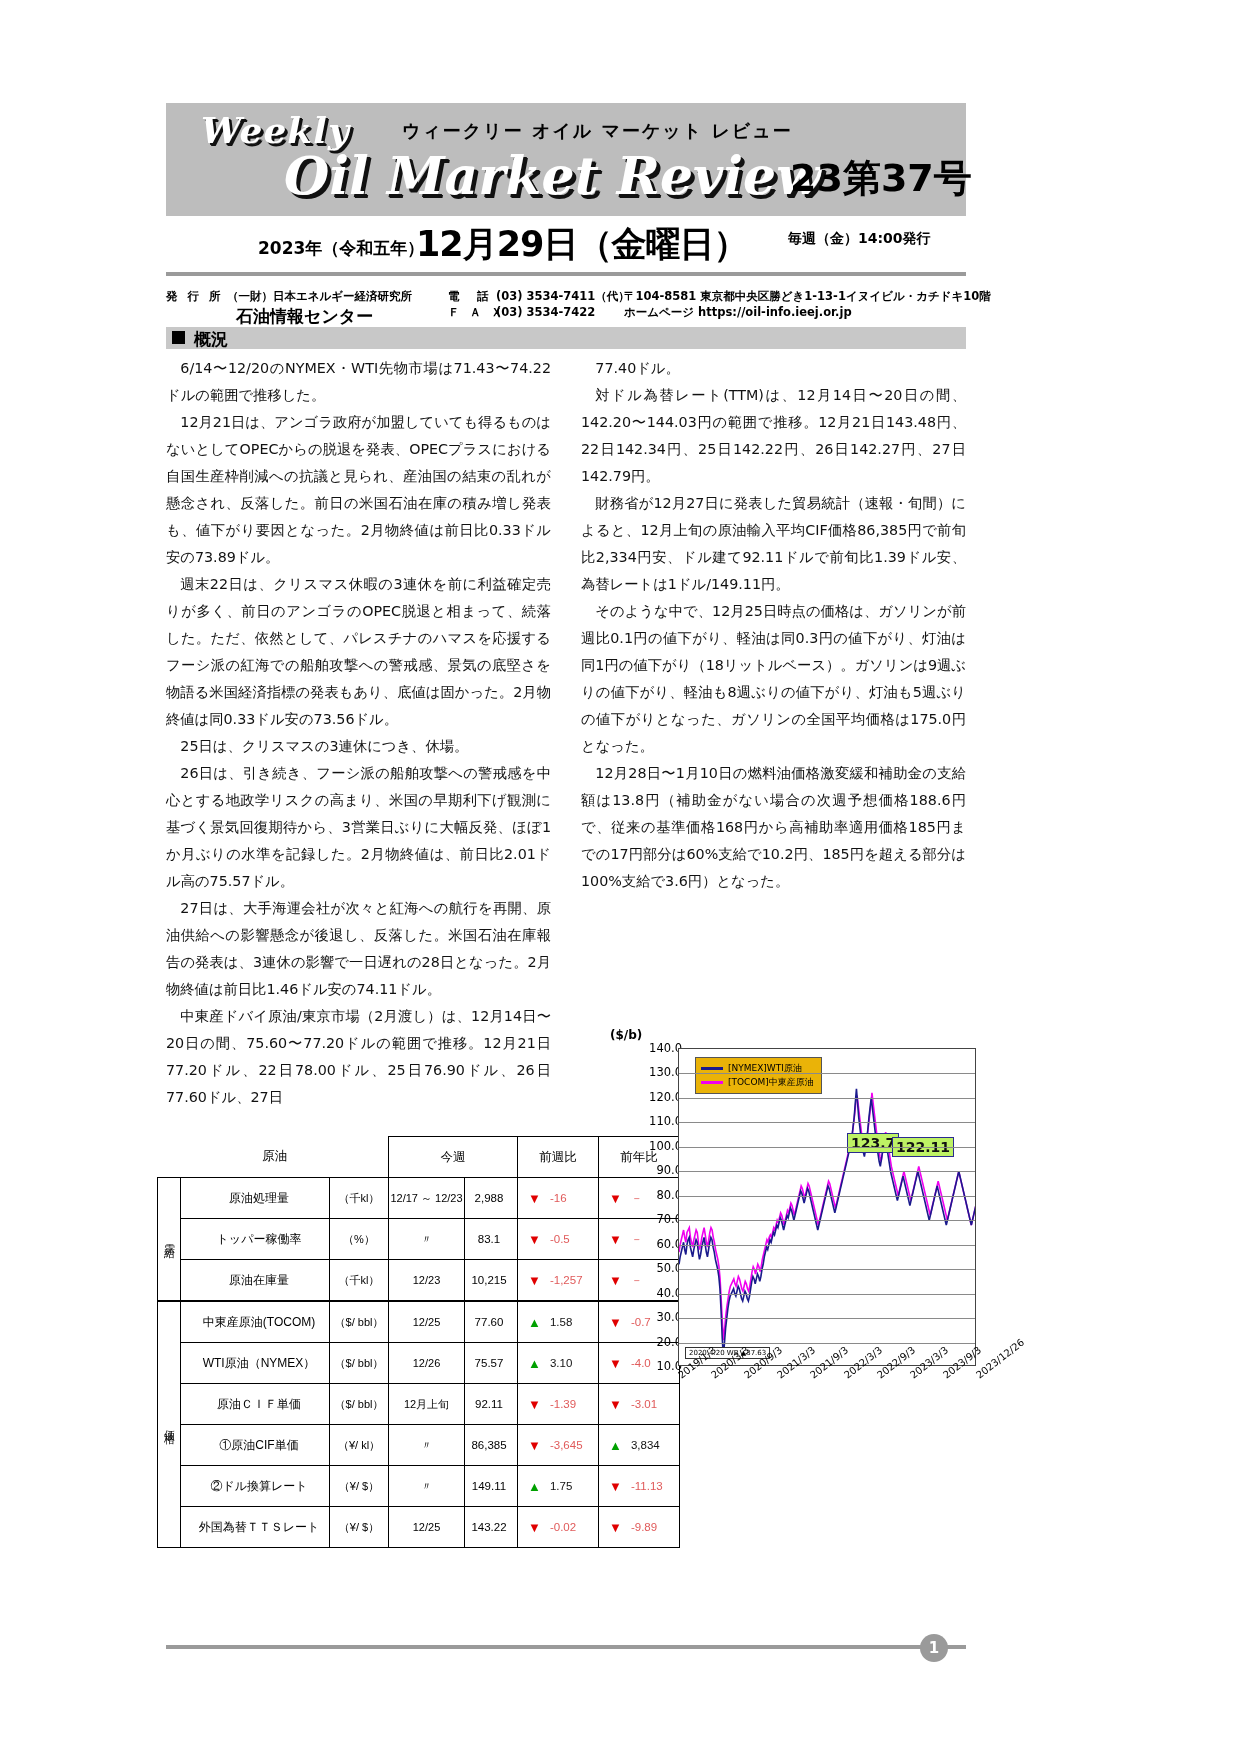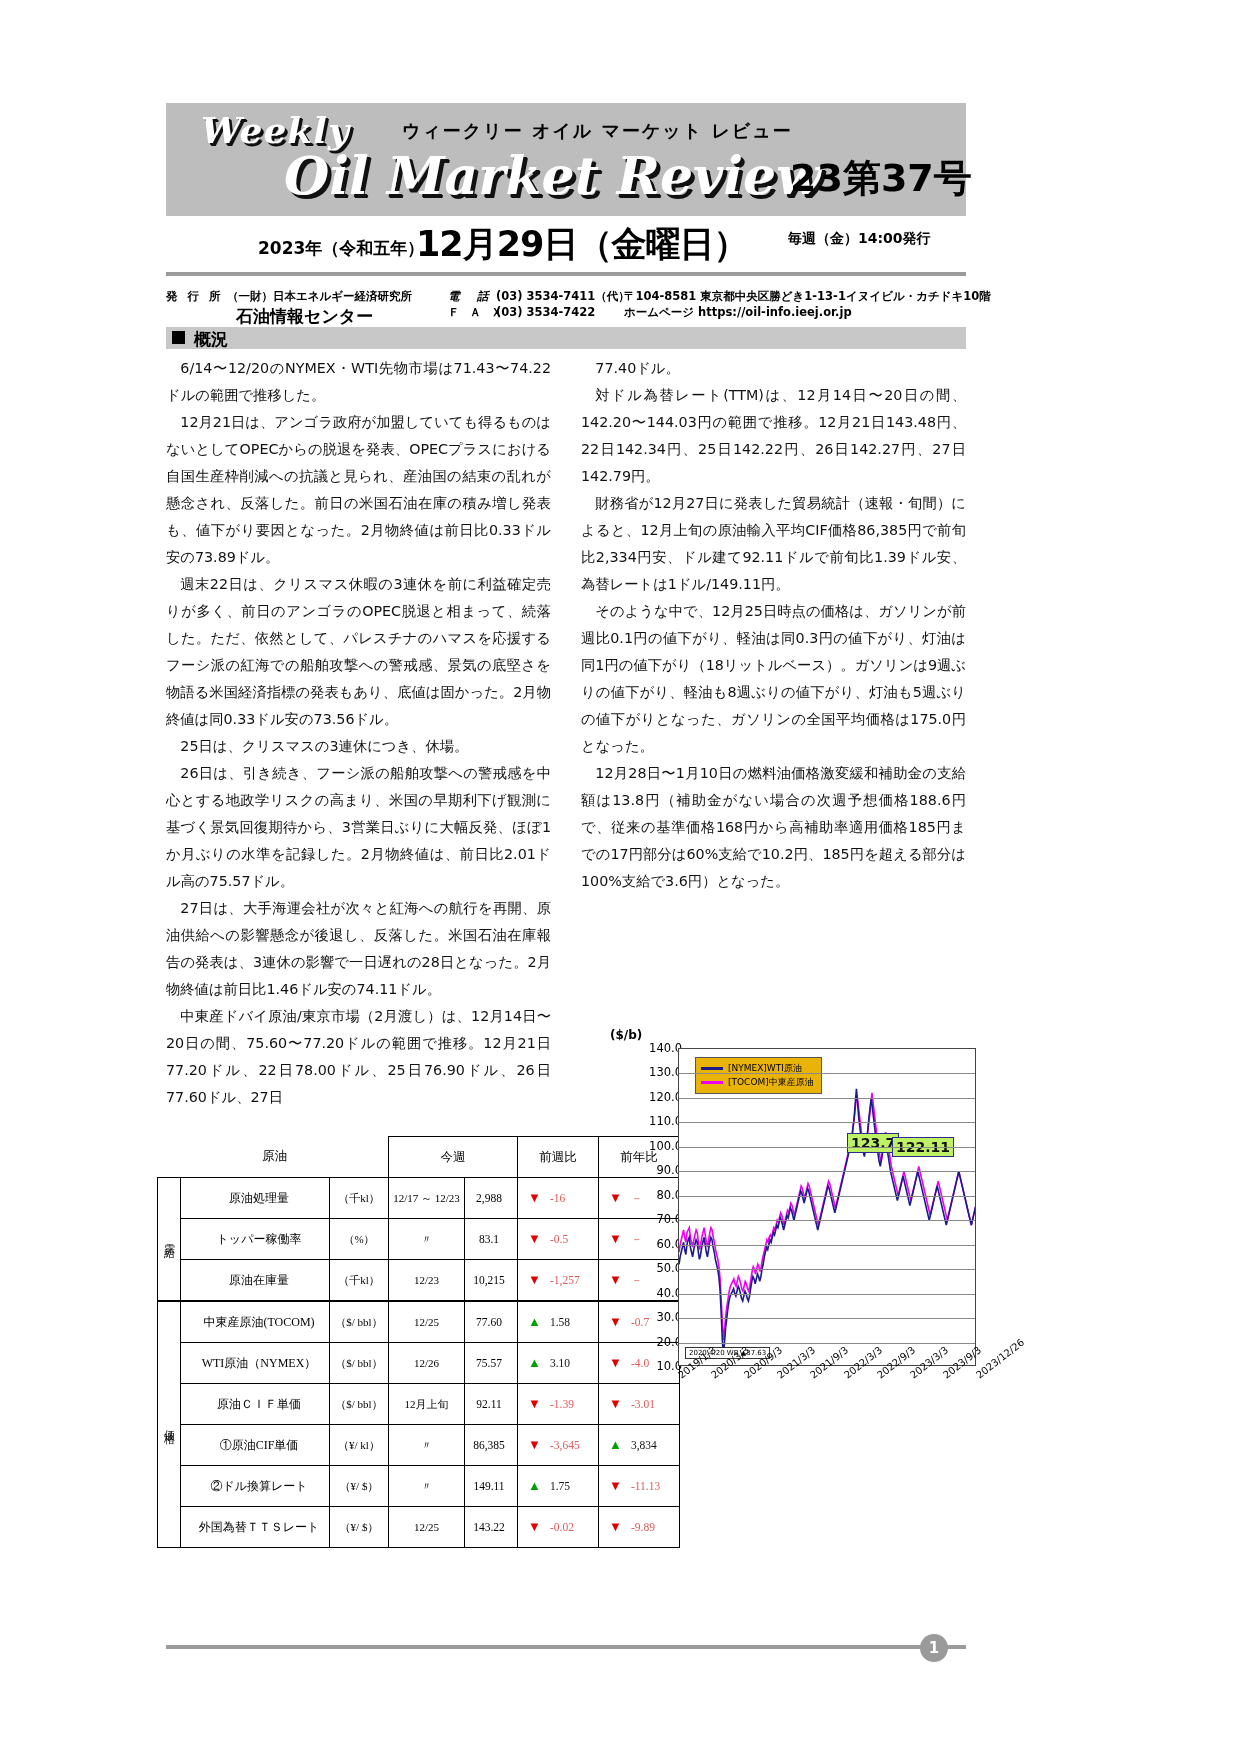--- a/index.html
+++ b/index.html
@@ -56,21 +56,21 @@
     font-family:"DejaVu Sans","Liberation Sans",sans-serif;white-space:nowrap;
   }
   .rule-thick{position:absolute;left:166px;top:272px;width:800px;height:4px;background:#9a9a9a;}
 
   
   .pubblock{position:absolute;left:166px;top:285px;width:800px;height:40px;
     font-family:"DejaVu Sans","Liberation Sans",sans-serif;font-size:11.5px;font-weight:bold;}
   .pb-label{position:absolute;left:0px;top:4px;letter-spacing:3px;}
   .pb-org1{position:absolute;left:61px;top:4px;white-space:nowrap;}
   .pb-org2{position:absolute;left:70px;top:20px;font-size:17px;white-space:nowrap;letter-spacing:0px;}
-  .pb-tel-l{position:absolute;left:282px;top:4px;letter-spacing:3px;font-style:italic;}
+  .pb-tel-l{position:absolute;left:282px;top:4px;letter-spacing:3px;}
   .pb-tel{position:absolute;left:330px;top:4px;white-space:nowrap;}
   .pb-fax-l{position:absolute;left:282px;top:20px;letter-spacing:3px;}
   .pb-fax{position:absolute;left:330px;top:20px;white-space:nowrap;}
   .pb-addr{position:absolute;left:458px;top:4px;white-space:nowrap;}
   .pb-url{position:absolute;left:458px;top:20px;white-space:nowrap;}
 
   
   .sec-head{
     position:absolute;left:166px;top:327px;width:800px;height:22px;
     background:#c8c8c8;
@@ -92,21 +92,21 @@
     color:#111;
   }
   .col.left{left:166px;}
   .col.right{left:581px;}
   .col p{margin:0 0 0 0;text-indent:1em;}
 
   
   .tbl-wrap{position:absolute;left:157px;top:1136px;}
   table.data{
     border-collapse:collapse;
-    font-family:Liberation Serif, serif;
+    font-family:Liberation Sans, sans-serif;
     font-size:11px;
   }
   table.data td,table.data th{
     border:1px solid #000;padding:0;margin:0;
     text-align:center;vertical-align:middle;font-weight:normal;
     height:40px;
   }
   .c-group{width:22px;font-size:11px;letter-spacing:2px;}
   .c-item{width:140px;text-align:left;padding-left:8px !important;font-size:12px;white-space:nowrap;}
   .c-unit{width:58px;font-size:11px;text-align:center;}

